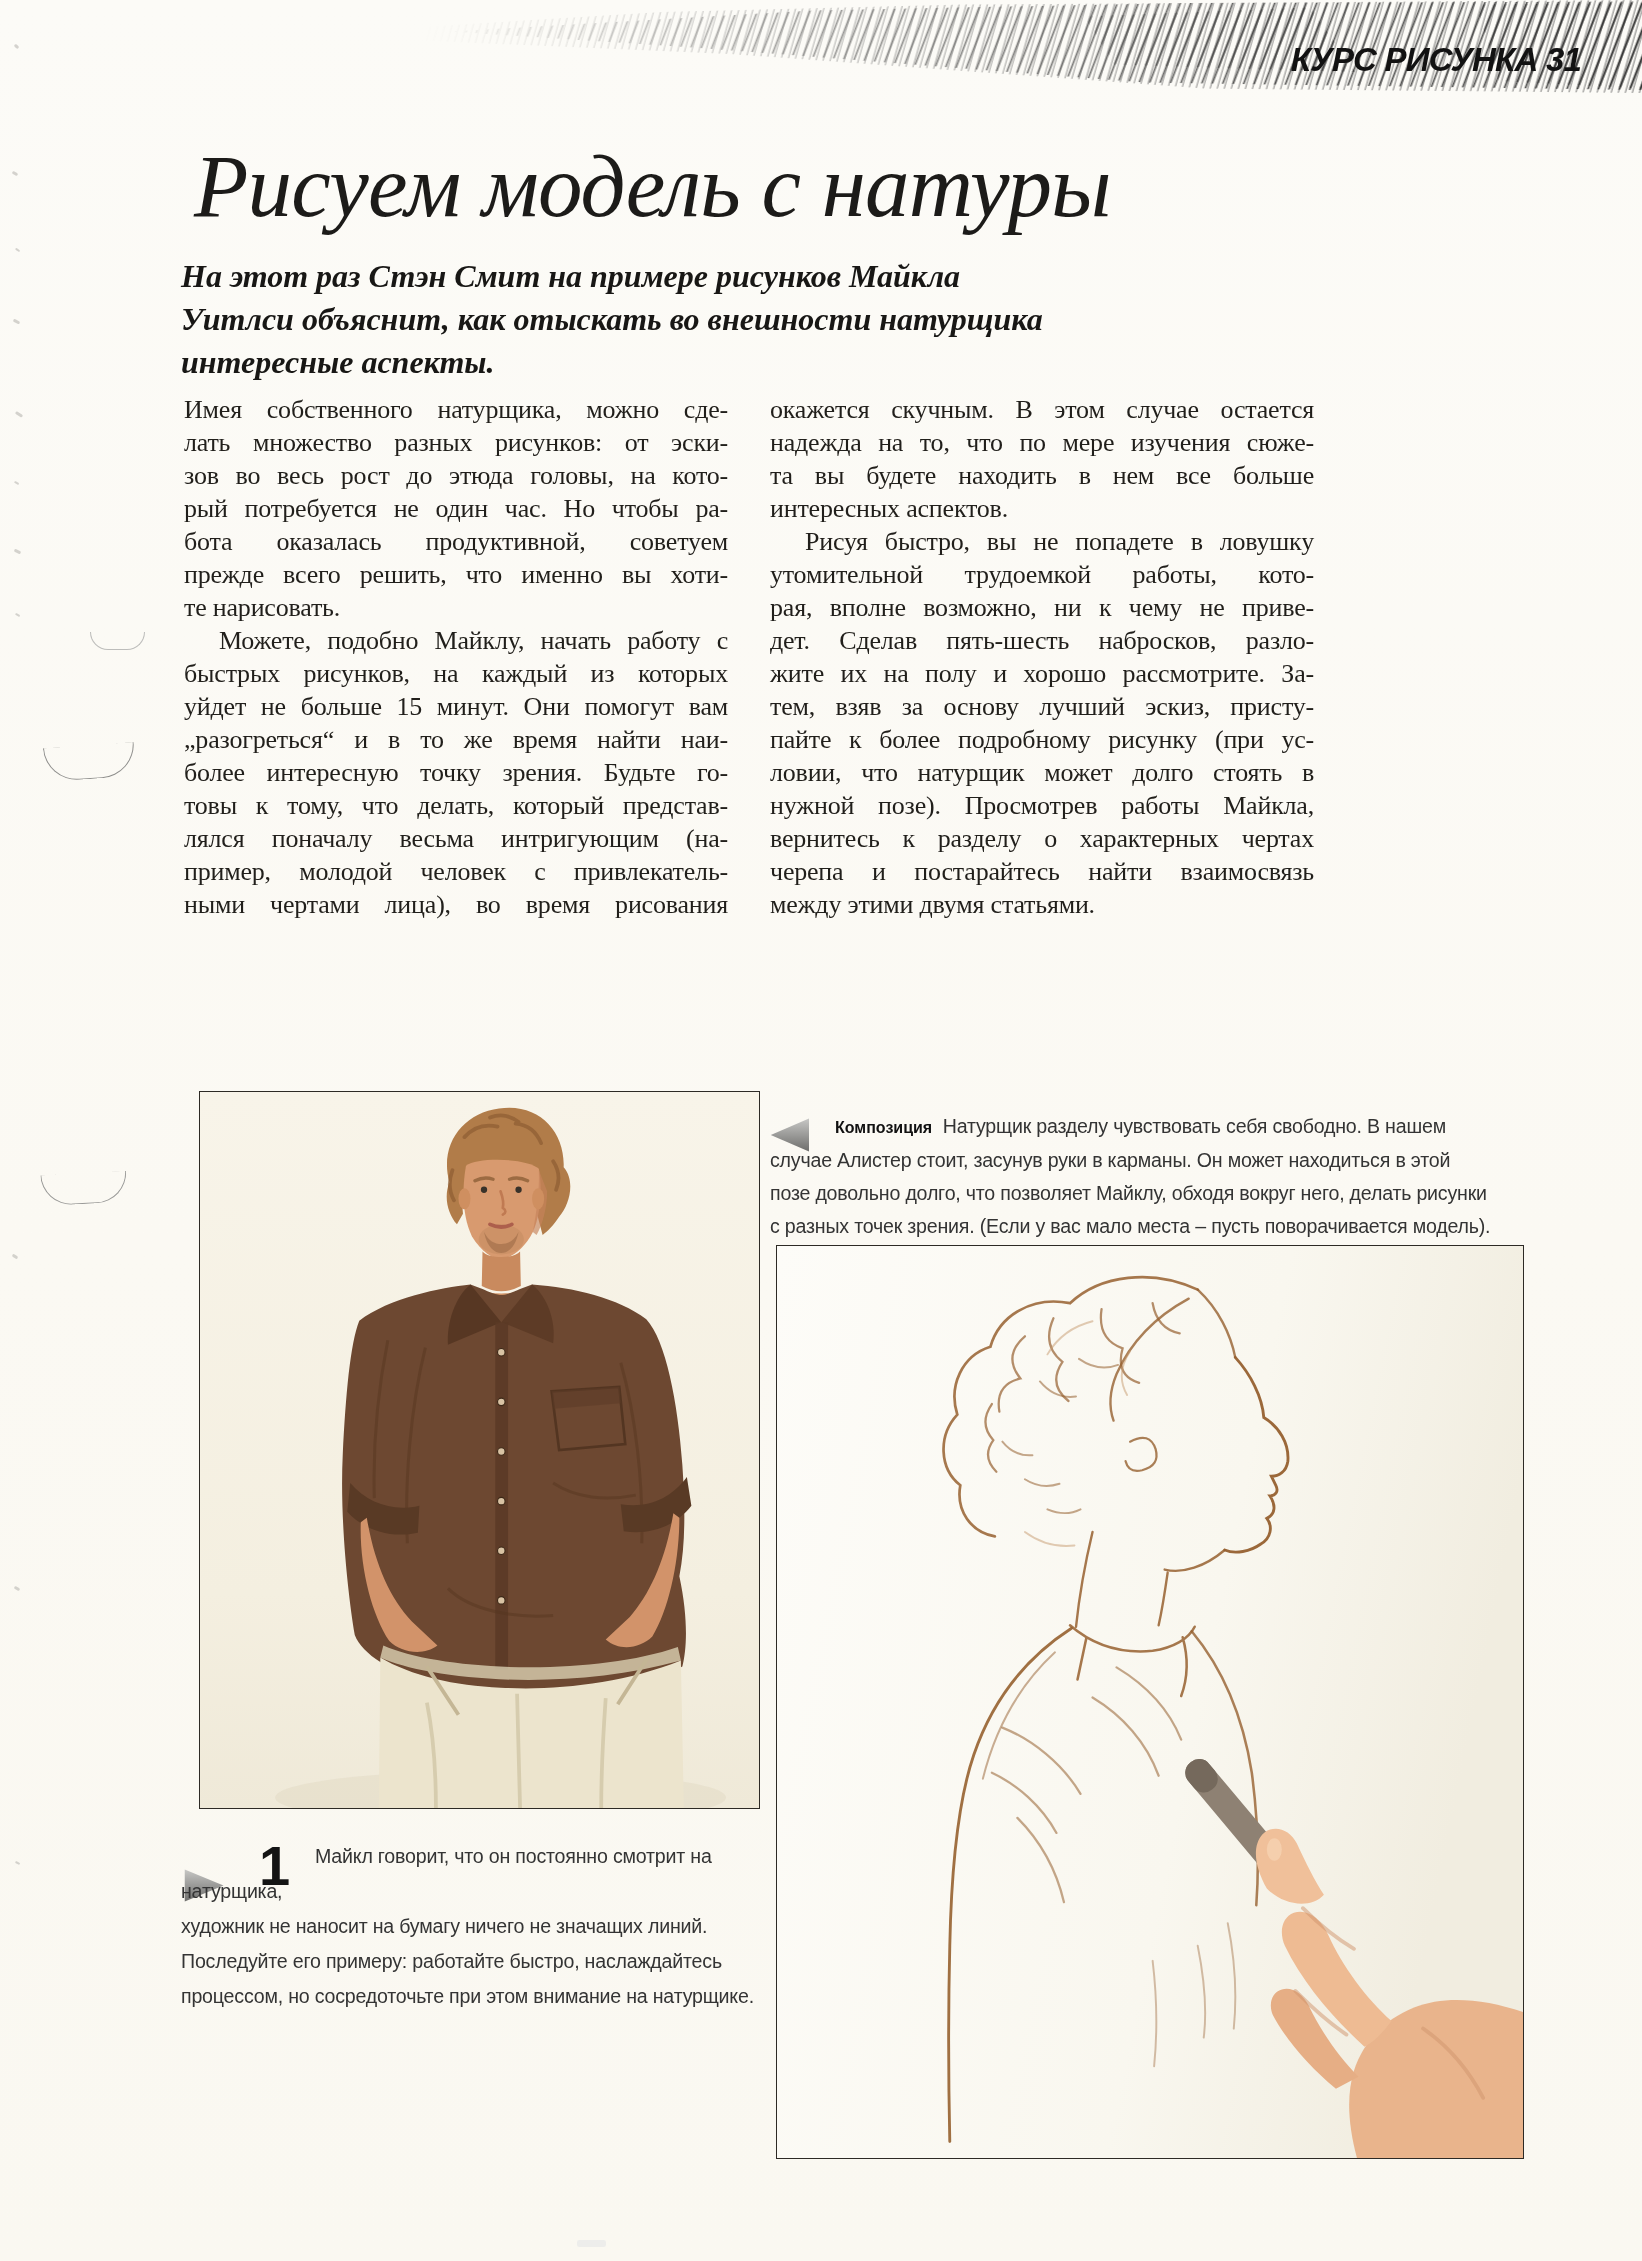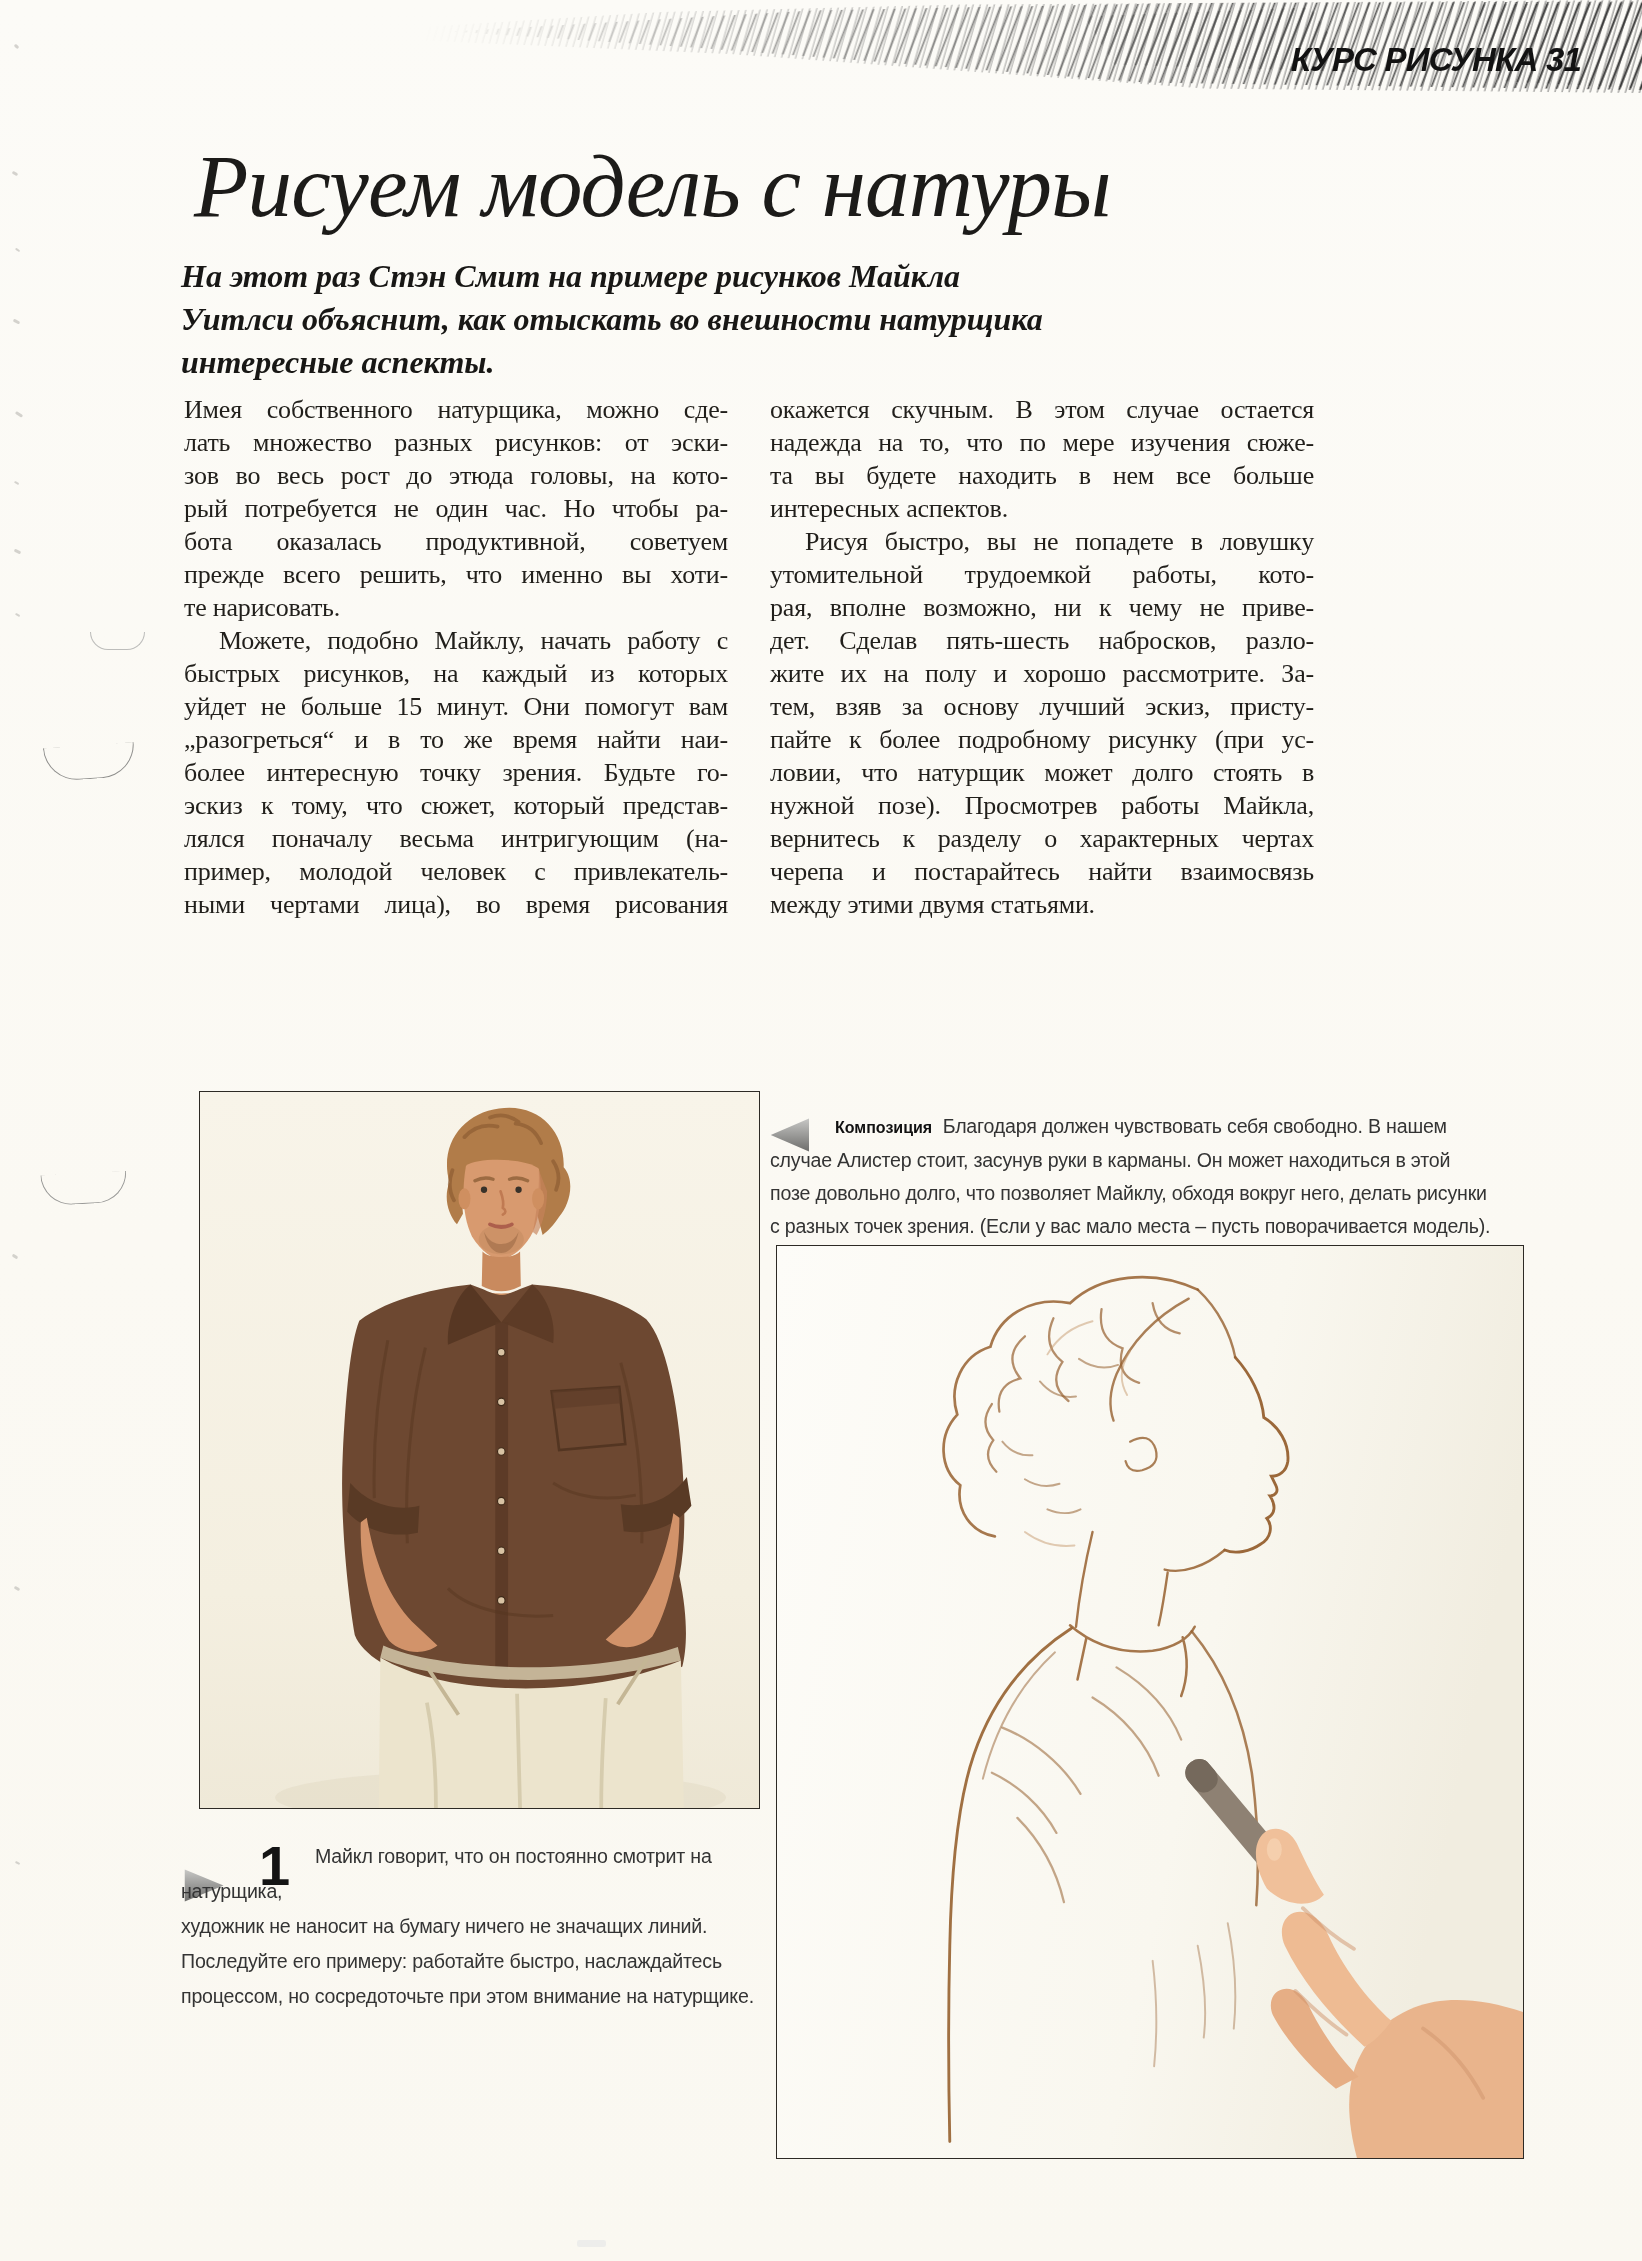--- a/index.html
+++ b/index.html
@@ -96,21 +96,21 @@
       <div class="bodyline">зов во весь рост до этюда головы, на кото-</div>
       <div class="bodyline">рый потребуется не один час. Но чтобы ра-</div>
       <div class="bodyline">бота оказалась продуктивной, советуем</div>
       <div class="bodyline">прежде всего решить, что именно вы хоти-</div>
       <div class="bodyline end">те нарисовать.</div>
       <div class="bodyline indent">Можете, подобно Майклу, начать работу с</div>
       <div class="bodyline">быстрых рисунков, на каждый из которых</div>
       <div class="bodyline">уйдет не больше 15 минут. Они помогут вам</div>
       <div class="bodyline">„разогреться“ и в то же время найти наи-</div>
       <div class="bodyline">более интересную точку зрения. Будьте го-</div>
-      <div class="bodyline">эскиз к тому, что сюжет, который представ-</div>
+      <div class="bodyline">товы к тому, что делать, который представ-</div>
       <div class="bodyline">лялся поначалу весьма интригующим (на-</div>
       <div class="bodyline">пример, молодой человек с привлекатель-</div>
       <div class="bodyline">ными чертами лица), во время рисования</div>
     </div>
   <div class="col col-right">
       <div class="bodyline">окажется скучным. В этом случае остается</div>
       <div class="bodyline">надежда на то, что по мере изучения сюже-</div>
       <div class="bodyline">та вы будете находить в нем все больше</div>
       <div class="bodyline end">интересных аспектов.</div>
       <div class="bodyline indent">Рисуя быстро, вы не попадете в ловушку</div>
@@ -182,21 +182,21 @@
       <path d="M240,752 C300,780 480,800 640,756 L636,738 C520,778 320,770 244,736 Z" fill="#d9cfb2" opacity="0.8"></path>
       <path d="M422,800 L426,952 M302,812 C312,862 314,912 314,952 M540,806 C536,862 534,912 534,952" stroke="#d6ccae" stroke-width="5" fill="none"></path>
       <path d="M302,764 L344,828 M596,752 L556,814" stroke="#c4b695" stroke-width="5" fill="none"></path>
     </svg>
   </div>
 
   <svg class="arrow-badge" id="comp-arrow" width="41" height="36" viewBox="0 0 54 48">
     <polygon points="53,2 53,46 2,24" fill="url(#arrGrad)"></polygon>
   </svg>
   <div class="caption" id="caption-composition">
-    <div class="first"><b>Композиция</b>&nbsp;&nbsp;<span>Благодаря должен чувствовать себя свободно. В нашем</span></div>
+    <div class="first"><b>Композиция</b>&nbsp;&nbsp;<span>Натурщик разделу чувствовать себя свободно. В нашем</span></div>
     <div>
         <div>случае Алистер стоит, засунув руки в карманы. Он может находиться в этой</div>
         <div>позе довольно долго, что позволяет Майклу, обходя вокруг него, делать рисунки</div>
         <div>с разных точек зрения. (Если у вас мало места – пусть поворачивается модель).</div>
       </div>
   </div>
 
   <div class="photo" id="photo-sketch">
     <svg viewBox="0 0 993 1212" preserveAspectRatio="none">
       <defs>

